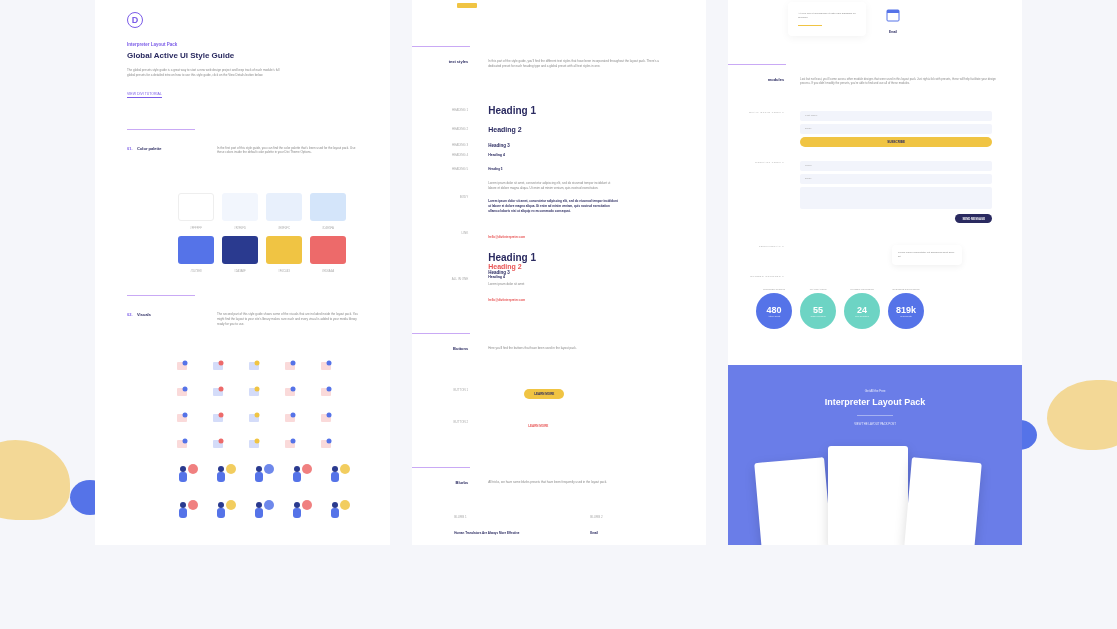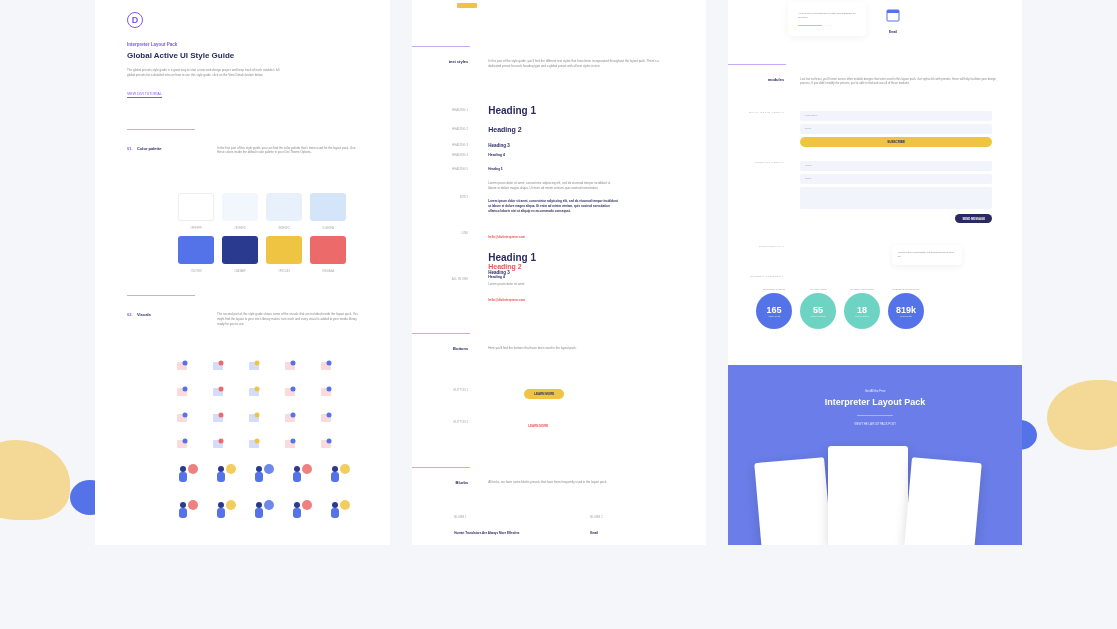--- a/index.html
+++ b/index.html
@@ -419,35 +419,35 @@
   </div>
   <div class="form-row" style="margin-top:10px">
     <div class="form-left">
           <div class="form-label">NUMBER COUNTER 1</div>
         </div>
   </div>
   <div class="counters" id="counters">
         <div class="counter">
           <div class="counter-label">BUSINESS CLIENTS</div>
           <div class="counter-circle" style="background:#5573e8">
-            <div class="counter-num">165</div>
+            <div class="counter-num">480</div>
             <div class="counter-sub">Active Client</div>
           </div>
         </div>
         <div class="counter">
           <div class="counter-label">TRANSLATORS</div>
           <div class="counter-circle" style="background:#6dd4c4">
             <div class="counter-num">55</div>
             <div class="counter-sub">Team Members</div>
           </div>
         </div>
         <div class="counter">
           <div class="counter-label">NUMBER COUNTERS</div>
           <div class="counter-circle" style="background:#6dd4c4">
-            <div class="counter-num">18</div>
+            <div class="counter-num">24</div>
             <div class="counter-sub">Top Countries</div>
           </div>
         </div>
         <div class="counter">
           <div class="counter-label">BUSINESS DOCUMENTS</div>
           <div class="counter-circle" style="background:#5573e8">
             <div class="counter-num">819k</div>
             <div class="counter-sub">Documents</div>
           </div>
         </div>

